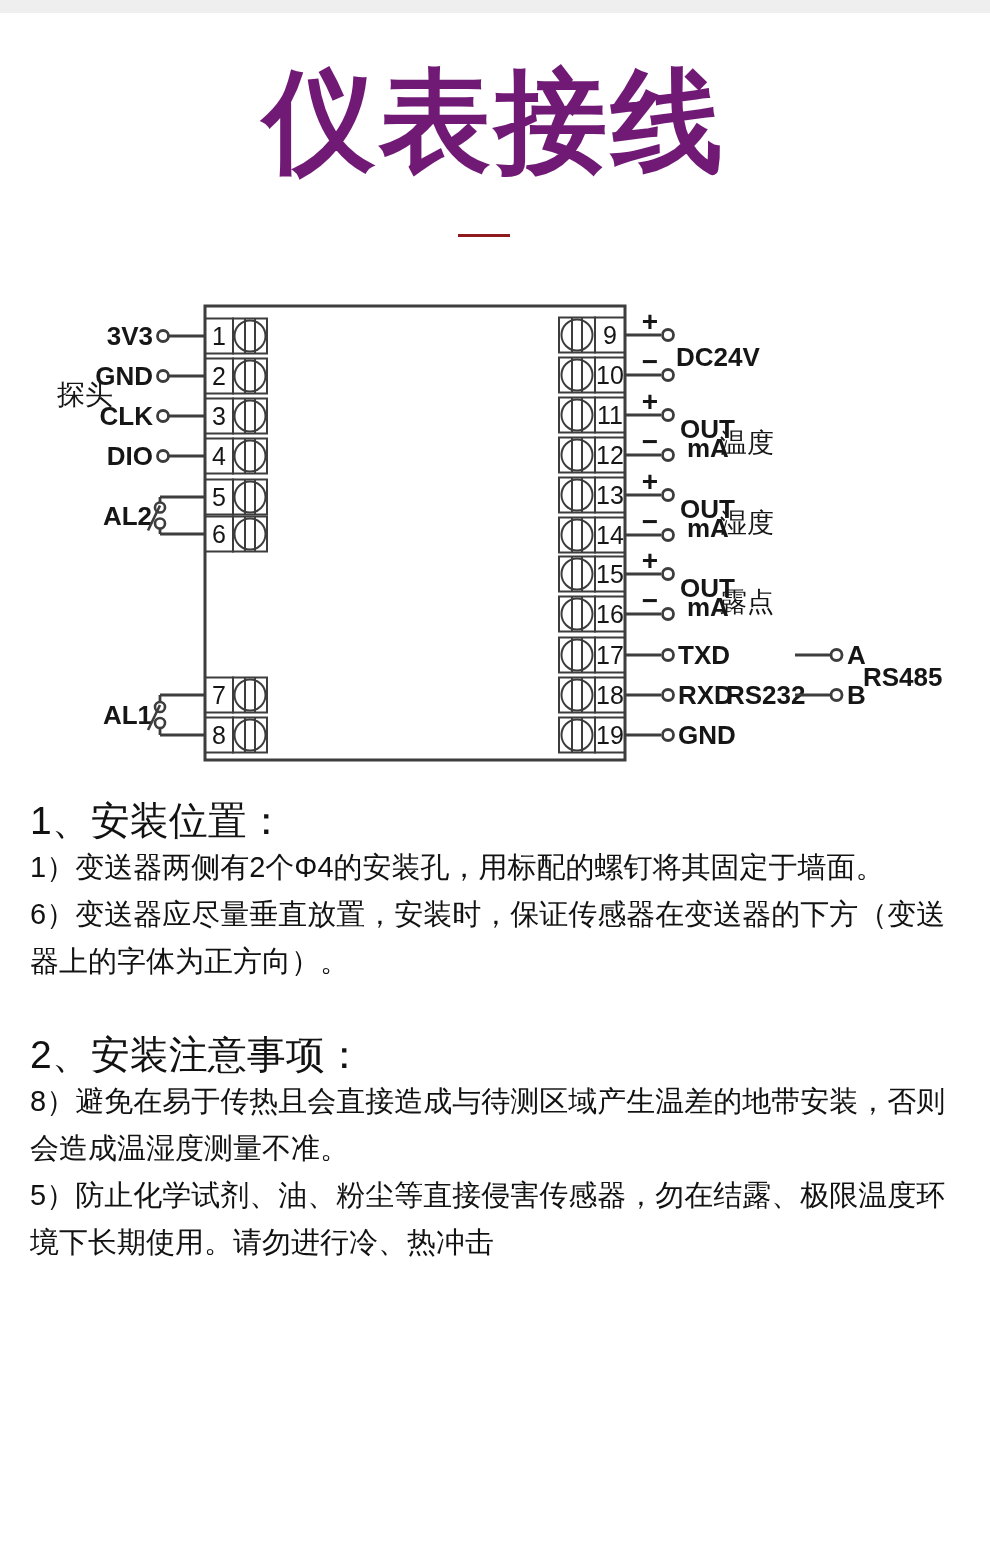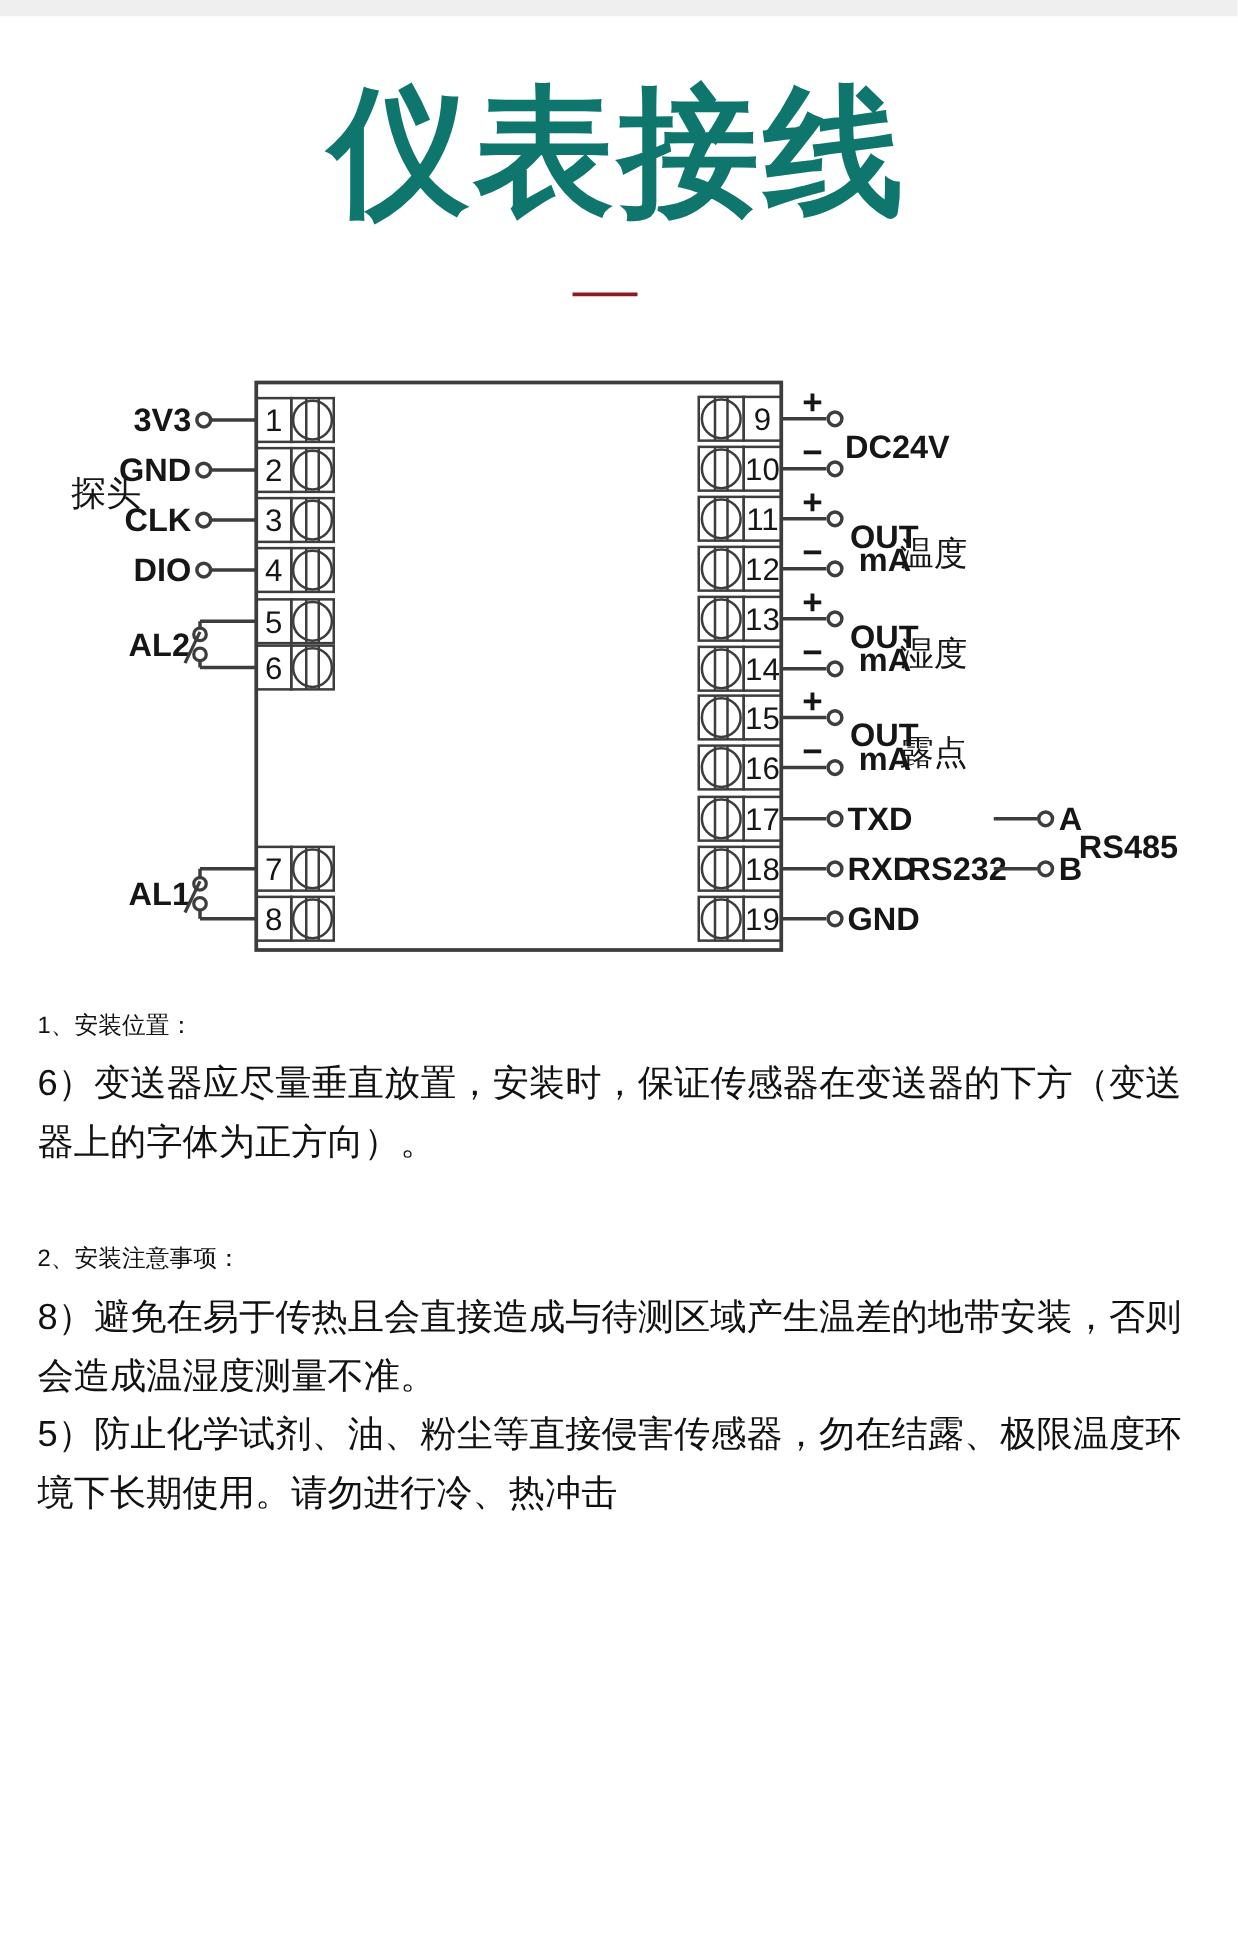--- a/index.html
+++ b/index.html
@@ -3,29 +3,29 @@
 <meta charset="utf-8">
 <style>
   html,body{margin:0;padding:0;}
   body{
     width:990px;height:1547px;position:relative;background:#ffffff;
     font-family:"Liberation Sans",sans-serif;overflow:hidden;color:#121212;
   }
   .top-strip{position:absolute;top:0;left:0;width:990px;height:13px;background:#efefef;}
   .page-title{
     position:absolute;top:58px;left:0;width:990px;margin:0;text-align:center;
-    font-size:112px;font-weight:900;color:#0f766e;letter-spacing:4px;line-height:1.15;
+    font-size:112px;font-weight:900;color:#701a75;letter-spacing:4px;line-height:1.15;
   }
   .title-divider{position:absolute;top:234px;left:458px;width:52px;height:3px;background:#8e1a20;}
   #wiring-svg{position:absolute;top:280px;left:0;}
   .instructions{
     position:absolute;top:797px;left:30px;width:932px;
     font-size:29px;line-height:47px;color:#121212;
   }
-  .instructions h2{font-size:19px;font-weight:400;margin:0;}
+  .instructions h2{font-size:39px;font-weight:400;margin:0;}
   .instructions p{margin:0;}
   .instructions section + section{margin-top:46px;}
   text{font-family:"Liberation Sans",sans-serif;fill:#161616;}
 </style>
 </head>
 <body>
 
 <div class="top-strip"></div>
 
 <h1 class="page-title">仪表接线</h1>
@@ -225,20 +225,21 @@
     <text x="847" y="664" font-size="26" font-weight="700" text-anchor="start" fill="#161616">A</text>
     <line x1="795" y1="695" x2="830" y2="695" stroke="#3d3d3d" stroke-width="2.8"></line>
     <circle cx="836.5" cy="695" r="5.5" fill="#ffffff" stroke="#3d3d3d" stroke-width="2.8"></circle>
     <text x="847" y="704" font-size="26" font-weight="700" text-anchor="start" fill="#161616">B</text>
     <text x="863" y="686" font-size="26" font-weight="700" text-anchor="start" fill="#161616">RS485</text>
   </svg>
 
 <div class="instructions">
   <section>
     <h2>1、安装位置：</h2>
+    <p>1）变送器两侧有2个Φ4的安装孔，用标配的螺钉将其固定于墙面。</p>
     <p>6）变送器应尽量垂直放置，安装时，保证传感器在变送器的下方（变送器上的字体为正方向）。</p>
   </section>
   <section>
     <h2>2、安装注意事项：</h2>
     <p>8）避免在易于传热且会直接造成与待测区域产生温差的地带安装，否则会造成温湿度测量不准。</p>
     <p>5）防止化学试剂、油、粉尘等直接侵害传感器，勿在结露、极限温度环境下长期使用。请勿进行冷、热冲击</p>
   </section>
 </div>
 
 </body></html>

